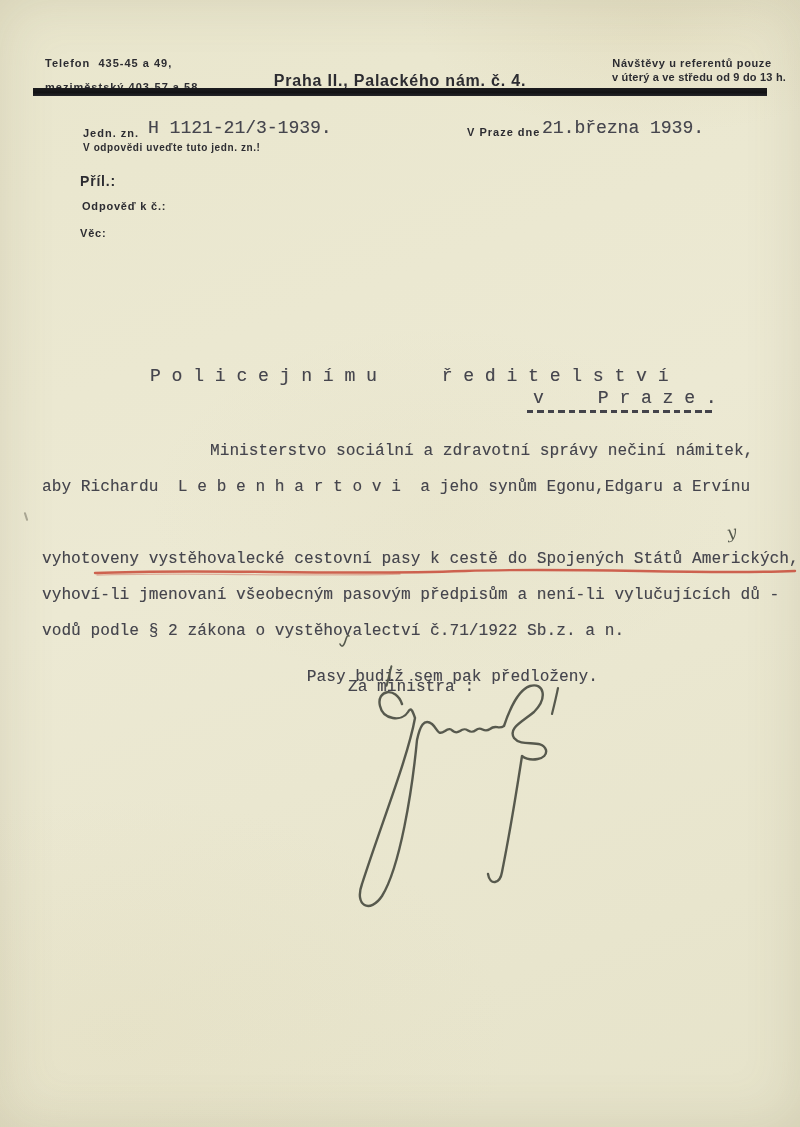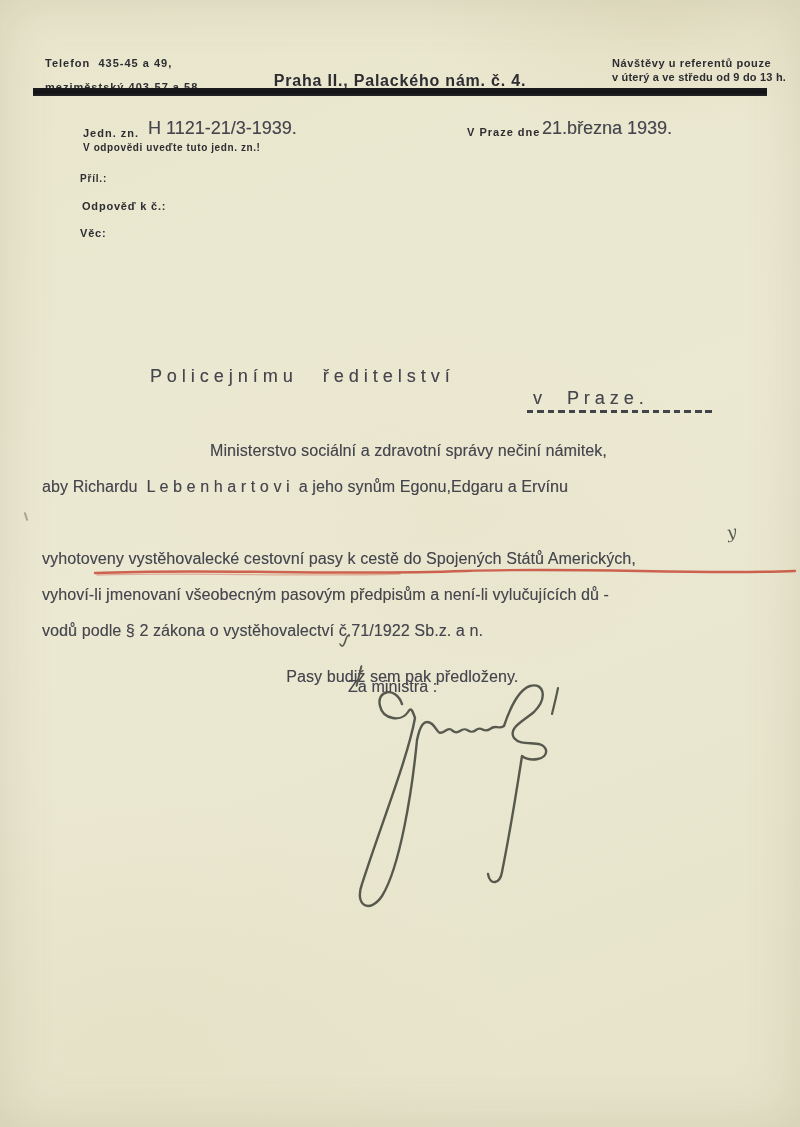--- a/index.html
+++ b/index.html
@@ -10,33 +10,33 @@
       radial-gradient(ellipse 520px 320px at 15% 92%, rgba(215,205,165,.14), transparent 75%),
       radial-gradient(ellipse 420px 260px at 55% 45%, rgba(200,190,145,.08), transparent 70%),
       linear-gradient(160deg,#e9e6cd 0%, #ece9d3 45%, #e6e3ca 100%);
     box-shadow: inset 0 0 55px rgba(110,100,60,.16);
     font-family:"Liberation Sans", sans-serif;
   }
   .abs{position:absolute;}
   .printed{position:absolute;color:#2c2c31;font-weight:bold;white-space:pre;}
   .typed{
     position:absolute;color:#45454d;white-space:pre;
-    font-family:Liberation Sans, sans-serif;
+    font-family:Liberation Mono, monospace;
     text-shadow:0.35px 0.35px 0.6px rgba(55,55,65,.35);
     text-align:right;
   }
   .body-line{font-size:16px;letter-spacing:.1px;}
   .title{
     position:absolute;left:0;top:38px;width:800px;text-align:center;
     font-size:27px;font-weight:bold;color:#232327;letter-spacing:1.5px;white-space:pre;
   }
   .title>span{display:inline-block;transform:scaleX(.84);transform-origin:center;}
   .subtitle{position:absolute;left:0;top:72px;width:800px;text-align:center;
     font-size:16px;font-weight:bold;color:#2c2c31;letter-spacing:.8px;}
-  .hdr-small{font-size:11px;letter-spacing:1px;line-height:14px;}
+  .hdr-small{font-size:11px;letter-spacing:1px;line-height:14px;text-align:center;}
   .rule{position:absolute;left:33px;top:88px;width:734px;height:8px;
     background:linear-gradient(180deg,#1c1c1f,#121214 55%,#242428);}
   .dashes{position:absolute;left:527px;top:410px;width:186px;height:2.6px;
     background:repeating-linear-gradient(90deg,#43434a 0 6.5px,transparent 6.5px 10.5px);}
   .struck{position:relative;display:inline-block;}
   .struck::after{content:"";position:absolute;left:4px;top:-3px;width:1.8px;height:22px;
     background:#565a4e;transform:rotate(14deg);border-radius:1px;}
   .hand-y{
     position:absolute;font-family:"DejaVu Serif",serif;font-style:italic;
     color:#565a4e;font-size:17px;transform:rotate(-10deg);
@@ -60,21 +60,21 @@
 
   <div class="rule"></div>
 
   <div class="printed" style="left:83px;top:127px;font-size:11px;letter-spacing:1px;">Jedn. zn.</div>
   <div class="typed" style="left:148px;top:118px;font-size:18px;">H 1121-21/3-1939.</div>
   <div class="printed" style="left:83px;top:142px;font-size:10px;letter-spacing:.6px;">V odpovědi uveďte tuto jedn. zn.!</div>
 
   <div class="printed" style="left:467px;top:126px;font-size:11px;letter-spacing:1px;">V Praze dne</div>
   <div class="typed" style="left:542px;top:118px;font-size:18px;">21.března 1939.</div>
 
-  <div class="printed" style="left:80px;top:173px;font-size:10px;letter-spacing:.8px;">Příl.:</div>
+  <div class="printed" style="left:80px;top:173px;font-size:14px;letter-spacing:.8px;">Příl.:</div>
   <div class="printed" style="left:82px;top:200px;font-size:11px;letter-spacing:.8px;">Odpověď k č.:</div>
   <div class="printed" style="left:80px;top:227px;font-size:11px;letter-spacing:.8px;">Věc:</div>
 
 
   <div class="typed" style="left:150px;top:331px;font-size:18px;margin-top:35px;">P o l i c e j n í m u      ř e d i t e l s t v í</div>
   <div class="typed" style="left:533px;top:388px;font-size:18px;">v     P r a z e .</div>
   <div class="dashes"></div>
 
   <div class="typed body-line" style="left:210px;top:442px;">Ministerstvo sociální a zdravotní správy nečiní námitek,</div>
   <div class="typed body-line" style="left:42px;top:478px;">aby Richardu  L e b e n h a r t o v i  a jeho synům Egonu,Edgaru a Ervínu</div>

